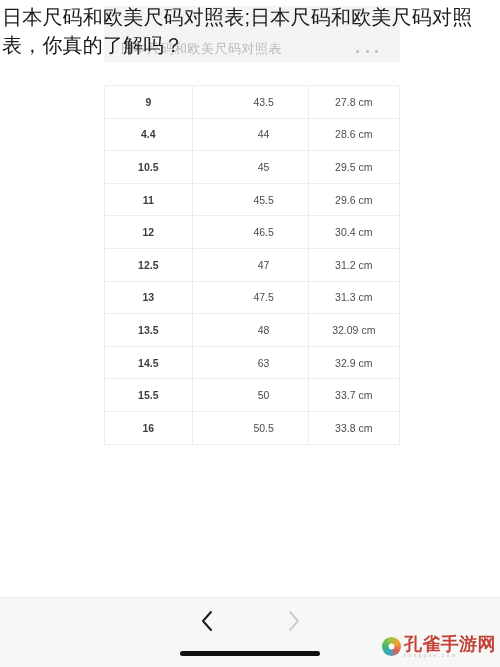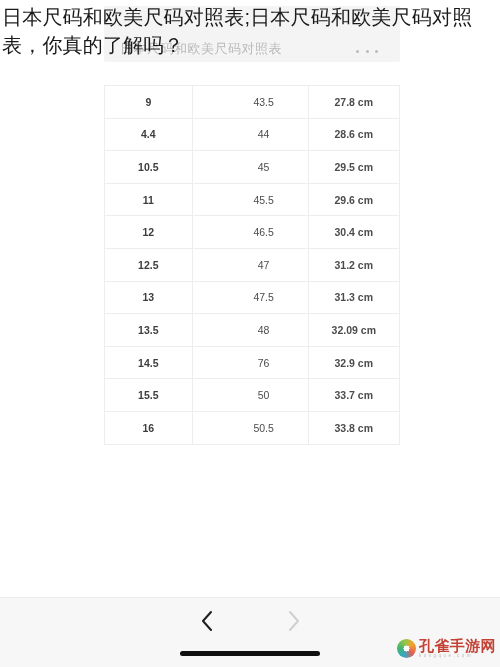--- a/index.html
+++ b/index.html
@@ -84,21 +84,21 @@
     height: 31.6px;
     text-align: center;
     vertical-align: middle;
     font-size: 10.5px;
     color: #4c4c4c;
     border-bottom: 1px solid #ededed;
     border-right: 1px solid #ededed;
     padding: 0;
     white-space: nowrap;
   }
-  table.size-table td:last-child { border-right: none; font-weight: bold; }
+  table.size-table td:last-child { border-right: none; }
   table.size-table td.c-us  { width: 32.4%; font-weight: bold; color: #3d3d3d; }
   table.size-table td.c-eu  { width: 33.8%; padding-left: 27px; }
   table.size-table td.c-len { width: 33.8%; }
 
   
   .nav-bar {
     position: absolute;
     left: 0;
     right: 0;
     top: 597px;
@@ -155,21 +155,21 @@
     width: 19px;
     height: 19px;
     border-radius: 50%;
     background:
       radial-gradient(circle at 50% 50%, #ffffff 0 22%, transparent 23%),
       conic-gradient(from 200deg, #2aa5c4, #39b06a, #8cc63f, #f4a020, #e2574c, #2aa5c4);
     flex: none;
   }
   .wm-text { display: flex; flex-direction: column; line-height: 1; }
   .wm-name {
-    font-size: 15px;
+    font-size: 18px;
     font-weight: bold;
     color: #c0392b;
     letter-spacing: .4px;
     white-space: nowrap;
   }
   .wm-sub {
     font-size: 4.6px;
     color: #b9b9b9;
     letter-spacing: 2.4px;
     margin-top: 1.5px;
@@ -241,21 +241,21 @@
             <td class="c-eu">47.5</td>
             <td class="c-len">31.3 cm</td>
           </tr>
           <tr>
             <td class="c-us">13.5</td>
             <td class="c-eu">48</td>
             <td class="c-len">32.09 cm</td>
           </tr>
           <tr>
             <td class="c-us">14.5</td>
-            <td class="c-eu">76</td>
+            <td class="c-eu">63</td>
             <td class="c-len">32.9 cm</td>
           </tr>
           <tr>
             <td class="c-us">15.5</td>
             <td class="c-eu">50</td>
             <td class="c-len">33.7 cm</td>
           </tr>
           <tr>
             <td class="c-us">16</td>
             <td class="c-eu">50.5</td>

